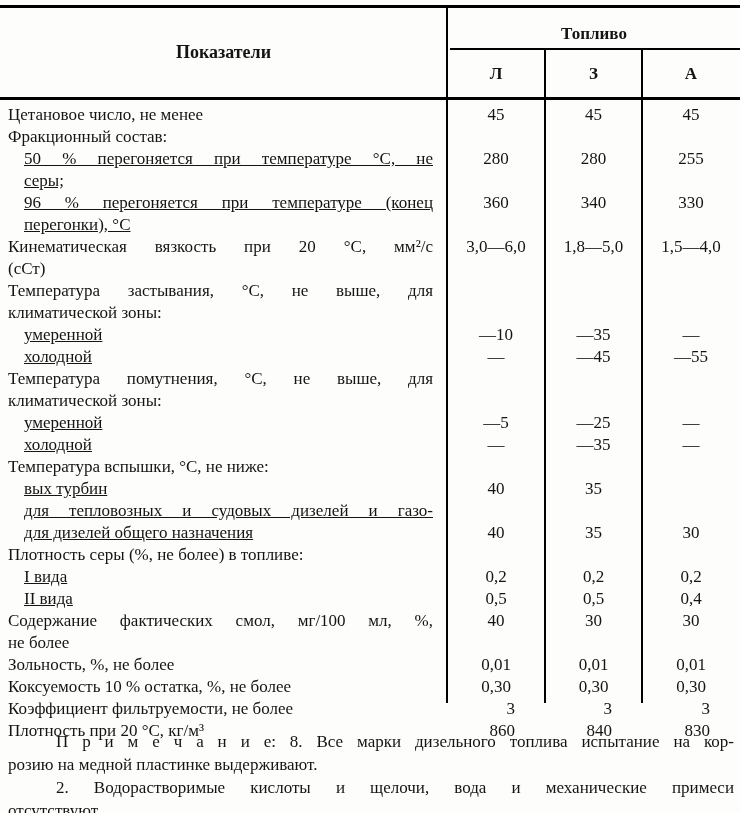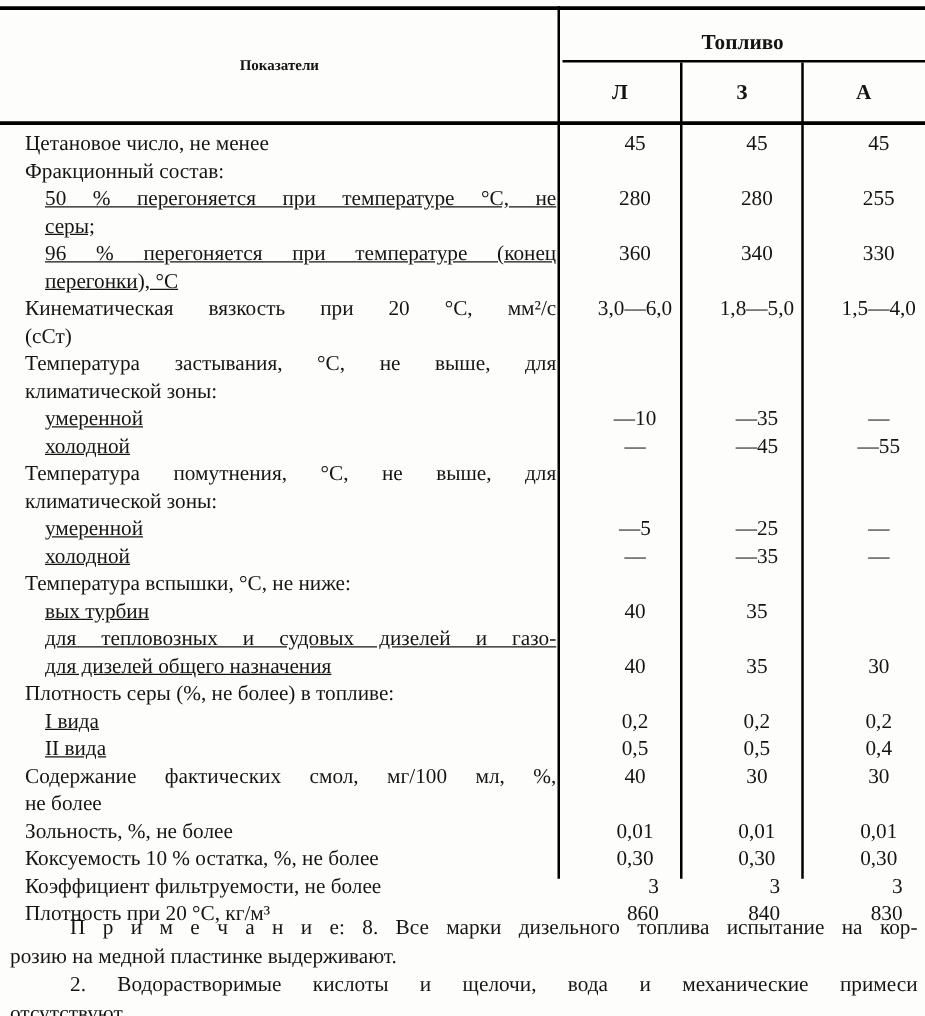--- a/index.html
+++ b/index.html
@@ -14,34 +14,34 @@
   .rule-mid{left:0;top:97px;width:740px;height:3px;}
   .rule-fuel{left:450px;top:48px;width:290px;height:2px;}
   .vline{position:absolute;width:2px;background:#000;}
   .v-main{left:446px;top:5px;height:698px;}
   .v-lz{left:544px;top:50px;height:653px;}
   .v-za{left:641px;top:50px;height:653px;}
   
   .h-ind{
     position:absolute;left:0;top:8px;width:447px;height:89px;
     display:flex;align-items:center;justify-content:center;
-    font-size:12px;font-weight:bold;
+    font-size:18px;font-weight:bold;
   }
   .h-fuel-title{
     position:absolute;left:448px;top:8px;width:292px;height:52px;
     display:flex;align-items:center;justify-content:center;
     font-size:17px;font-weight:bold;
   }
   .h-cols{
     position:absolute;left:447px;top:50px;width:293px;height:47px;
     display:grid;grid-template-columns:98px 97px 98px;
   }
   .h-col{display:flex;align-items:center;justify-content:center;font-size:17px;font-weight:bold;}
   
-  .tbody{position:absolute;left:0;top:104px;width:612px;margin-left:12px;}
+  .tbody{position:absolute;left:0;top:104px;width:612px;}
   .trow{display:grid;grid-template-columns:447px 98px 97px 98px;}
   .lab{padding-left:8px;padding-right:14px;font-size:17px;}
   .lab.ind{padding-left:24px;text-decoration:underline;}
   .ln{line-height:22px;white-space:normal;}
   .ln.just{text-align:justify;text-align-last:justify;}
   .val{font-size:17px;line-height:22px;text-align:center;}
   .val.vr{text-align:right;padding-right:30px;}
   
   .notes{position:absolute;left:8px;top:730px;width:726px;font-size:17px;}
   .note-ln{line-height:23px;}

